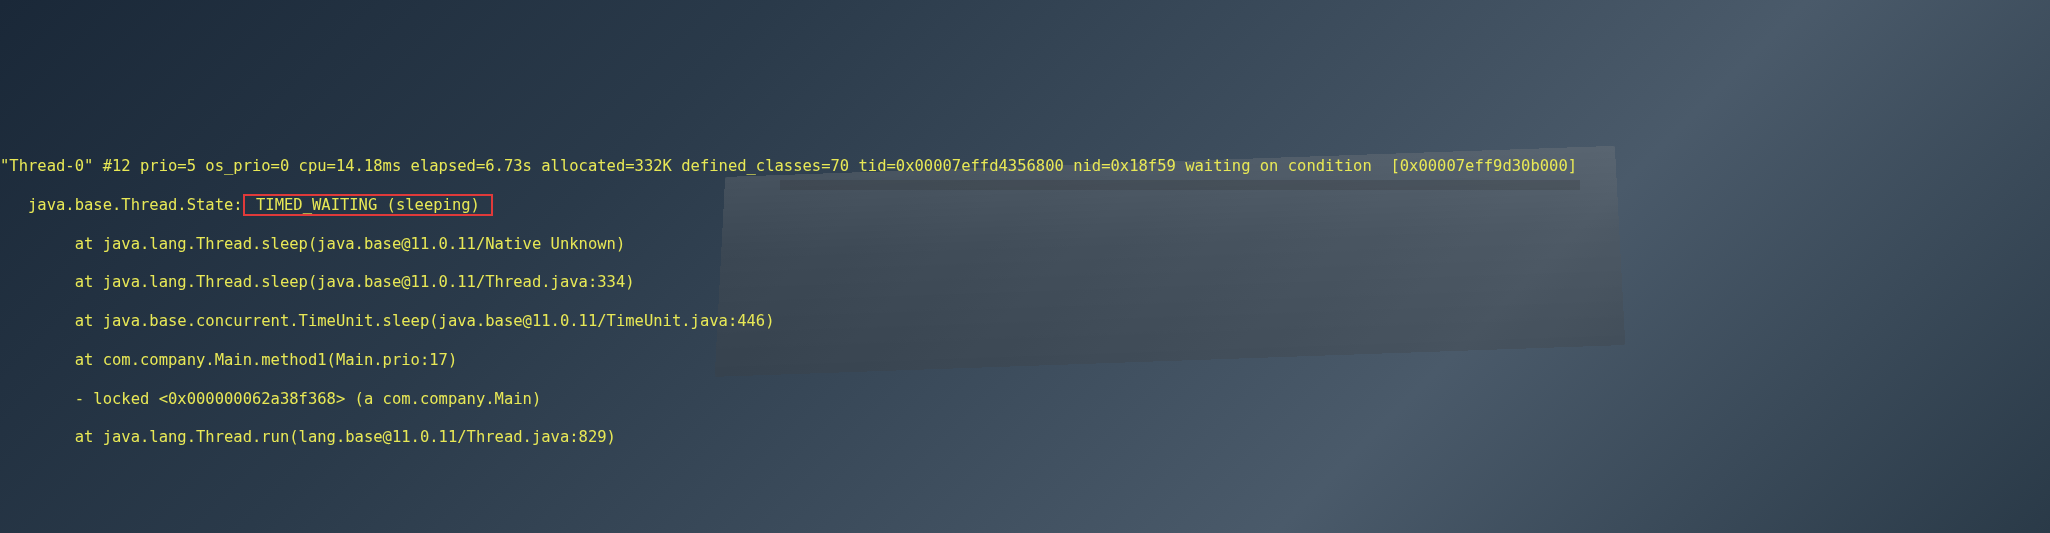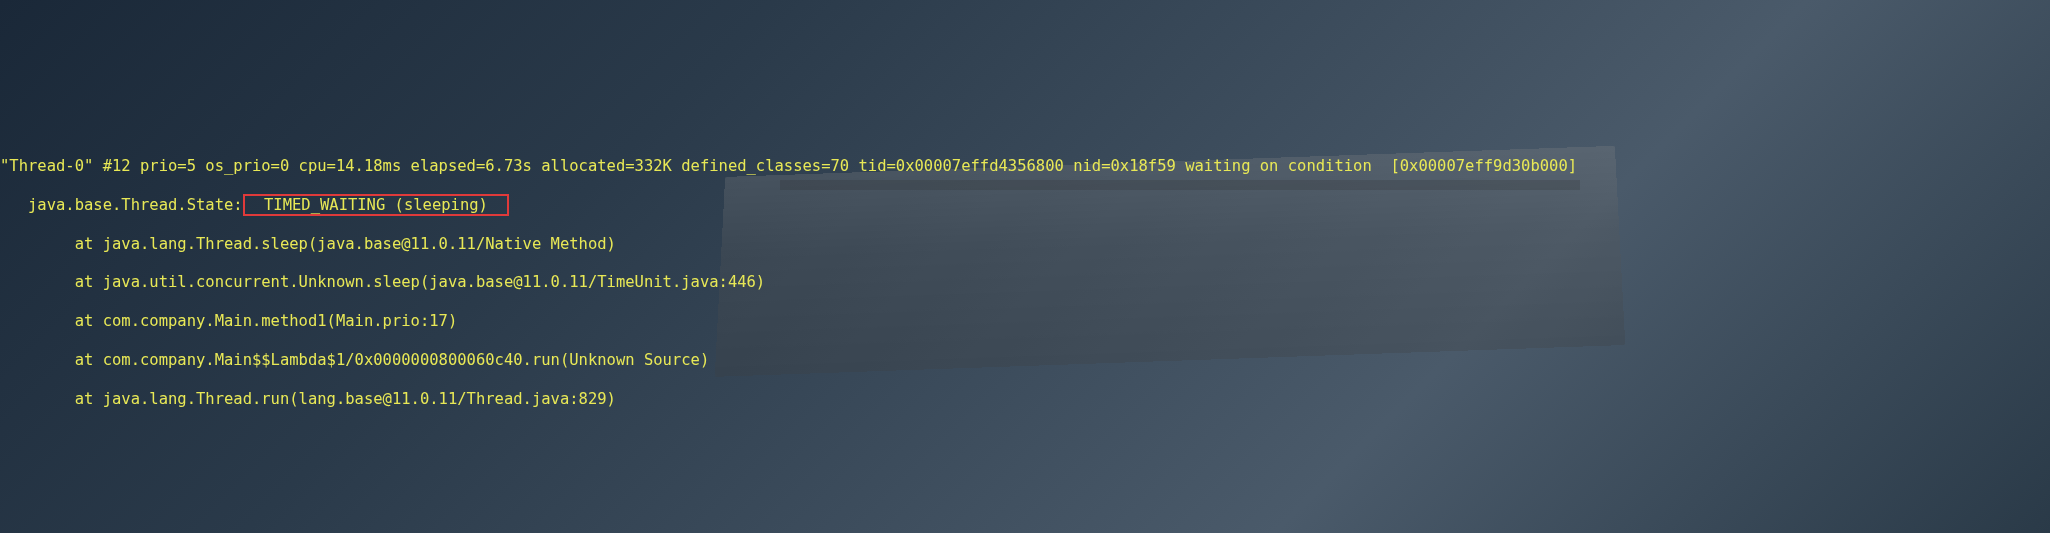--- a/index.html
+++ b/index.html
@@ -42,39 +42,40 @@
   }
   .dump {
     position: relative;
     z-index: 1;
     padding: 2px 0 0 0;
     font-weight: 500;
   }
   .line { padding-left: 0; }
   .highlight {
     border: 2px solid #e03a3a;
-    padding: 0 10px;
+    padding: 0 2px;
   }
   .blank { height: 1.25em; }
 </style>
 </head>
 <body>
 
 <div class="bg-deco"></div>
 <div class="bg-deco2"></div>
 
 
 
 <div class="dump">
 <div class="line">"Thread-0" #12 prio=5 os_prio=0 cpu=14.18ms elapsed=6.73s allocated=332K defined_classes=70 tid=0x00007effd4356800 nid=0x18f59 waiting on condition  [0x00007eff9d30b000]</div>
 <div class="line"><span>   java.base.Thread.State:</span><span class="highlight"> TIMED_WAITING (sleeping) </span></div>
-<div class="line">        at java.lang.Thread.sleep(java.base@11.0.11/Native Method)</div>
-<div class="line">        at java.util.concurrent.Unknown.sleep(java.base@11.0.11/TimeUnit.java:446)</div>
+<div class="line">        at java.lang.Thread.sleep(java.base@11.0.11/Native Unknown)</div>
+<div class="line">        at java.lang.Thread.sleep(java.base@11.0.11/Thread.java:334)</div>
+<div class="line">        at java.base.concurrent.TimeUnit.sleep(java.base@11.0.11/TimeUnit.java:446)</div>
 <div class="line">        at com.company.Main.method1(Main.prio:17)</div>
-<div class="line">        at com.company.Main$$Lambda$1/0x0000000800060c40.run(Unknown Source)</div>
+<div class="line">        - locked &lt;0x000000062a38f368&gt; (a com.company.Main)</div>
 <div class="line">        at java.lang.Thread.run(lang.base@11.0.11/Thread.java:829)</div>
 <div class="blank"></div>
 
 
 
 
 
 
 
 

